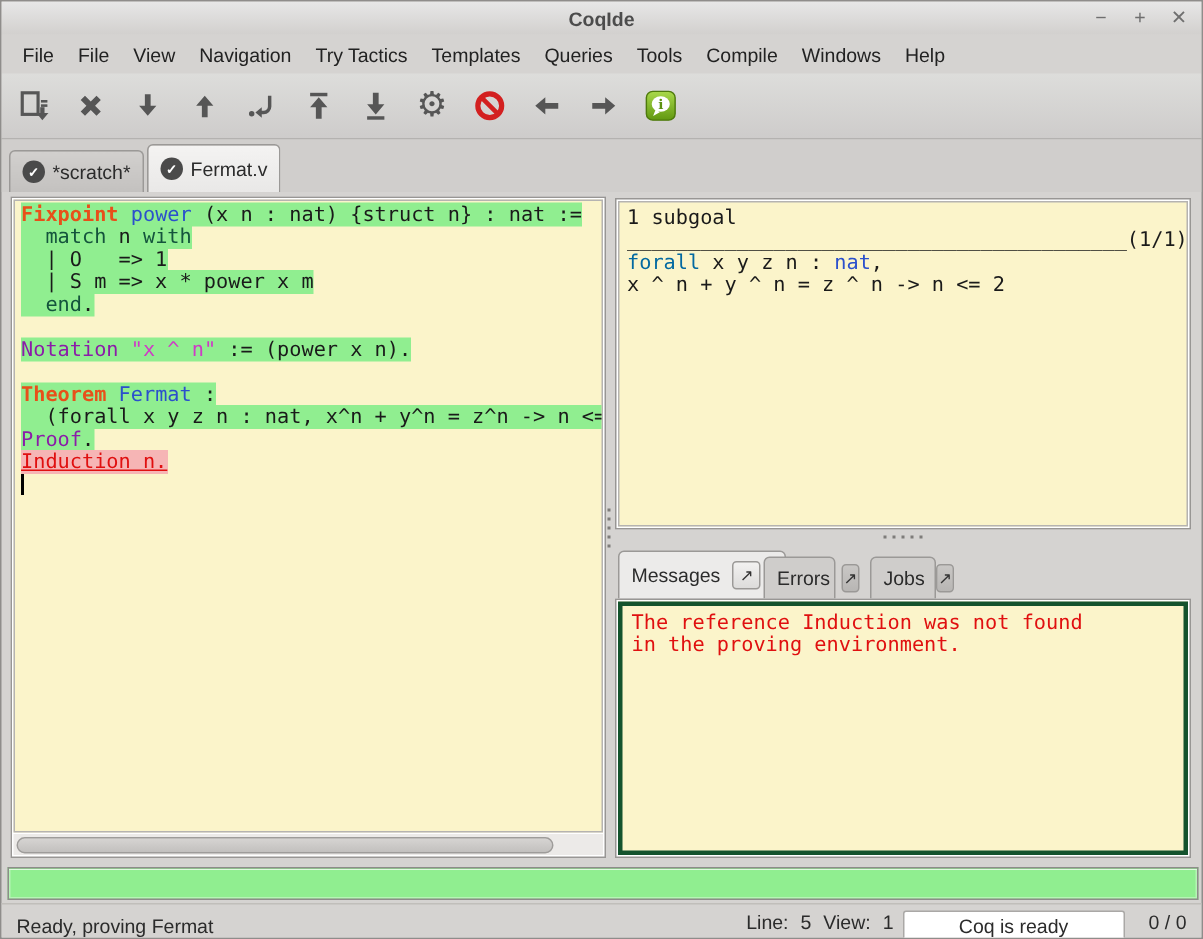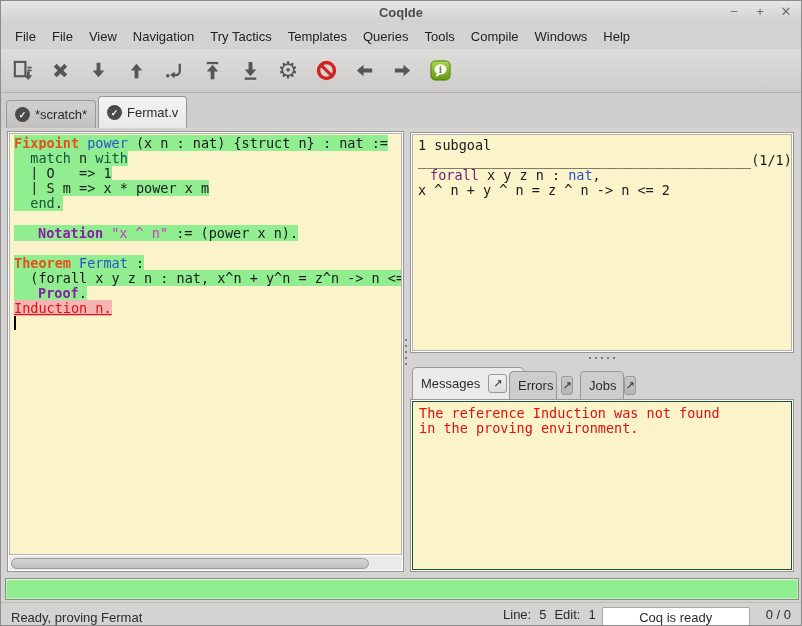--- a/index.html
+++ b/index.html
@@ -42,26 +42,26 @@
   
   .frame { position:absolute; border:1px solid #989694; background:#fff; }
   .paper { position:absolute; background:#fbf4ca; overflow:hidden; }
   .code-area { left:1px; top:1px; right:1px; bottom:16px; border:1px solid #b5b3b1; padding:2px 0 0 4px; }
   .mono { font-family:"DejaVu Sans Mono", monospace; font-size:13.5px; line-height:15px; white-space:pre; }
   .code-line { height:15px; }
   .hl-done { background:#90ee90; }
   .hl-err  { background:#f6b5b5; }
   .tok-v { color:#e8501a; font-weight:bold; }
   .tok-d { color:#2b50cc; }
-  .tok-k { color:#8b1ca8; font-weight:bold;margin-left:24px; }
+  .tok-k { color:#8b1ca8; font-weight:normal; }
   .tok-s { color:#cf3bc6; }
   .tok-g { color:#14543c; }
   .tok-p { color:#1a1a1a; }
   .tok-e { color:#e01010; text-decoration:underline; }
-  .tok-gr { color:#701a75;margin-left:12px; }
+  .tok-gr { color:#0369a1; }
   .tok-b { color:#2b50cc; }
   .cursor { display:inline-block; width:1.5px; height:14px; background:#000; vertical-align:text-top; }
   
   .hscroll { position:absolute; left:1px; right:1px; bottom:1px; height:14px; background:#eceae8;
     display:flex; align-items:center; padding:1px 2px; }
   .hscroll-thumb { width:92%; height:11px; background:linear-gradient(#d6d4d2,#c2c0be);
     border:1px solid #9e9c9a; border-radius:6px; }
   
   .vdots { position:absolute; display:flex; flex-direction:column; gap:4px; }
   .hdots { position:absolute; display:flex; flex-direction:row; gap:4px; }
@@ -241,28 +241,28 @@
     <div class="msg-tab inactive" style="left: 508px; top: 370px; width: 48px; height: 29px; position: absolute;">
       <span class="msg-tab-label">Errors</span>
       <span class="detach-btn dark">↗</span>
     </div>
     <div class="msg-tab inactive" style="left: 579px; top: 370px; width: 44px; height: 29px; position: absolute;">
       <span class="msg-tab-label">Jobs</span>
       <span class="detach-btn dark">↗</span>
     </div>
   </div>
 <div class="frame" style="left:409px; top:398px; width:384px; height:173px;">
-  <div class="paper mono" id="msg-lines" style="left:1px;top:1px;right:1px;bottom:1px;border:1px solid #14532d;padding:4px 0 0 6px;"><div class="msg-line mono">The reference Induction was not found</div><div class="msg-line mono">in the proving environment.</div></div>
+  <div class="paper mono" id="msg-lines" style="left:1px;top:1px;right:1px;bottom:1px;border:3px solid #14532d;padding:4px 0 0 6px;"><div class="msg-line mono">The reference Induction was not found</div><div class="msg-line mono">in the proving environment.</div></div>
 </div>
 
 <div class="progress"></div>
 
 <div class="statusbar">
   <span>Ready, proving Fermat</span>
   <div class="sb-right">
     <span>Line:</span>
     <span class="sb-gap">5</span>
-    <span class="sb-gap">Edit:</span>
+    <span class="sb-gap">View:</span>
     <span class="sb-gap">1</span>
     <span class="coq-state-box">Coq is ready</span>
     <span class="sb-gap-lg">0 / 0</span>
   </div>
 </div>
 
 </body></html>

